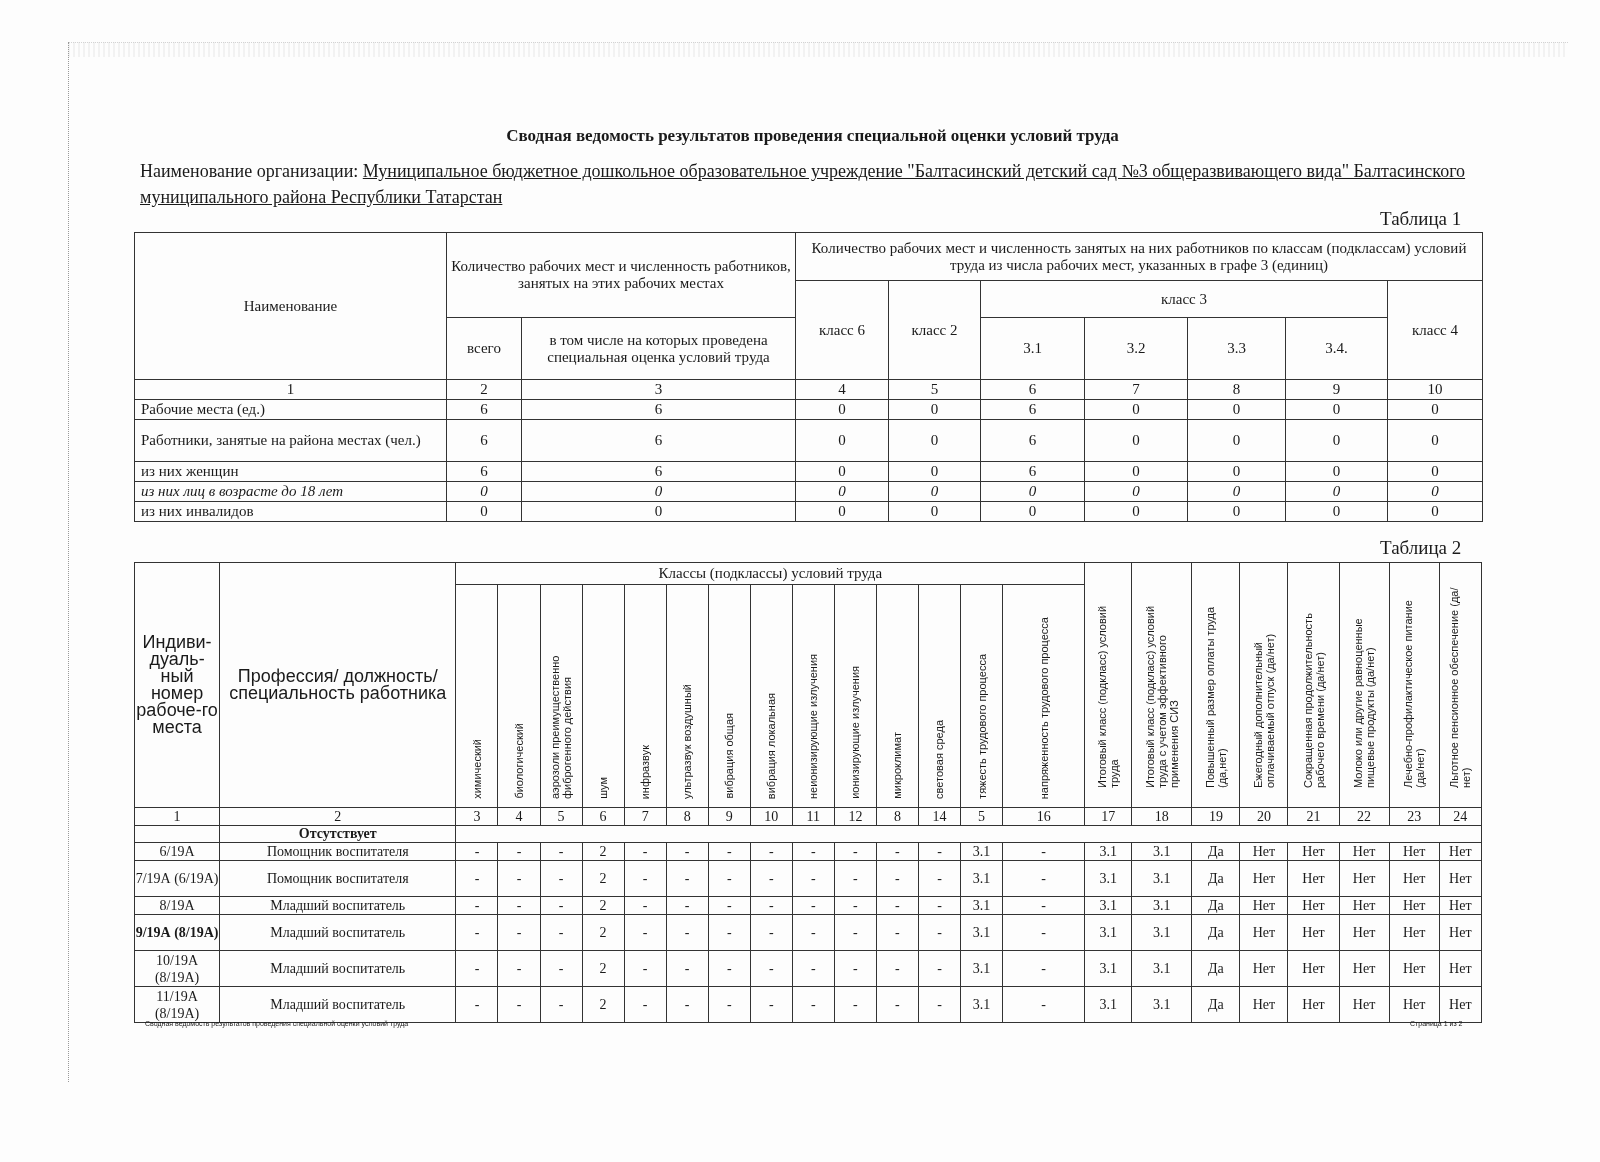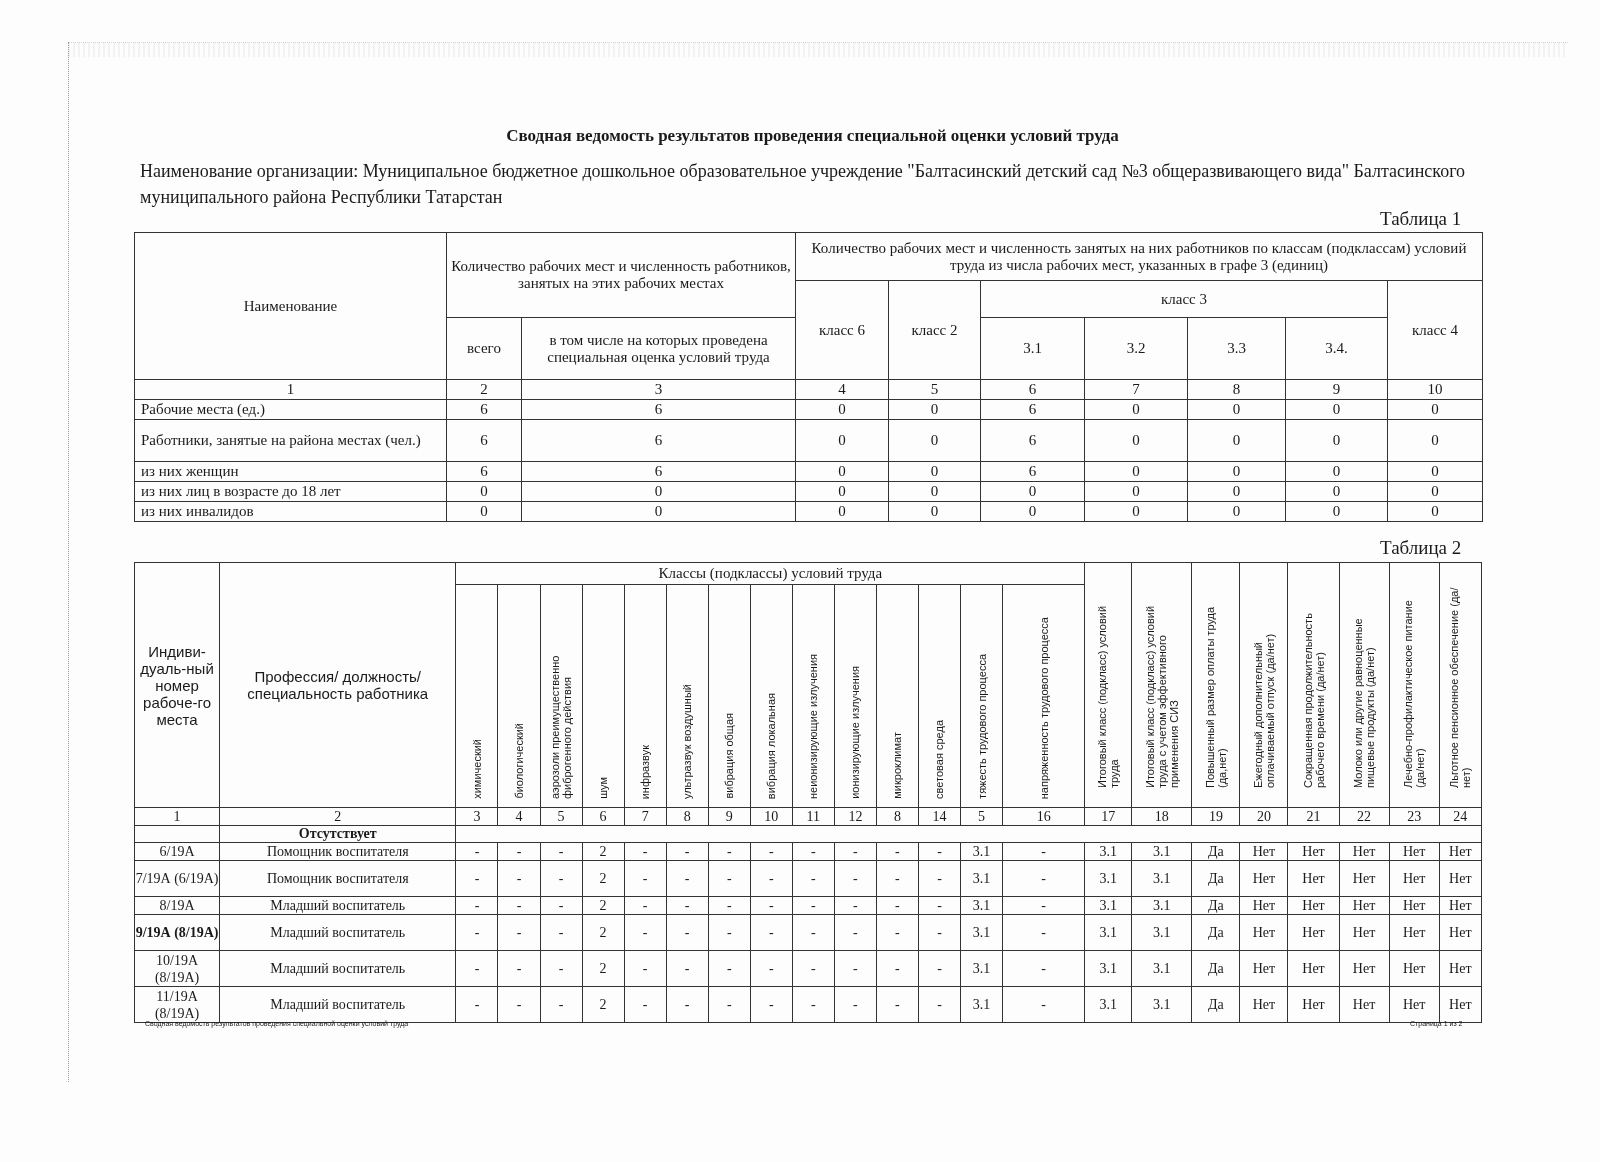--- a/index.html
+++ b/index.html
@@ -3,30 +3,30 @@
 <meta charset="utf-8">
 <style>
   html, body { margin:0; padding:0; }
   body { width:1600px; height:1162px; background:#fdfdfd; position:relative; overflow:hidden;
          font-family:"Liberation Serif","DejaVu Serif",serif; color:#1a1a1a; }
   .scan-edge-top { position:absolute; left:68px; top:42px; width:1500px; height:14px;
          border-top:1px dotted #b8b8b8; background:repeating-linear-gradient(90deg,#ececec 0 2px,transparent 2px 5px); opacity:.6; }
   .scan-edge-left { position:absolute; left:68px; top:42px; width:1px; height:1040px; border-left:1px dotted #999; }
   .title { position:absolute; left:0; top:126px; width:1625px; text-align:center; font-size:17px; font-weight:bold; }
   .org { position:absolute; left:140px; top:158px; width:1340px; font-size:18px; line-height:26px; }
-  .org .u { }
+  .org .u { text-decoration:underline; }
   .tlabel { position:absolute; font-size:19px; }
   table { border-collapse:collapse; position:absolute; table-layout:fixed; }
   td, th { border:1px solid #333; padding:0; font-weight:normal; text-align:center; vertical-align:middle; overflow:hidden; }
   #t1 { left:134px; top:232px; width:1348px; font-size:15px; }
   #t1 td.l { text-align:left; padding-left:6px; }
   #t2 { left:134px; top:562px; width:1348px; font-size:14px; }
   .vert { writing-mode:vertical-rl; transform:rotate(180deg); font-family:"Liberation Sans","DejaVu Sans",sans-serif;
           font-size:11px; line-height:12px; text-align:left; display:inline-block; max-height:210px; padding:4px 0; }
-  .hbold { font-family:"Liberation Sans","DejaVu Sans",sans-serif; font-size:15px; line-height:17px; }
+  .hbold { font-family:"Liberation Sans","DejaVu Sans",sans-serif; font-size:18px; line-height:17px; }
   .footer-l { position:absolute; left:145px; top:1020px; font-size:7px; font-family:"Liberation Sans",sans-serif; }
   .footer-r { position:absolute; left:1410px; top:1020px; font-size:7px; font-family:"Liberation Sans",sans-serif; }
   .b { font-weight:bold; }
 </style>
 </head>
 <body>
 
 <div class="scan-edge-top"></div>
 <div class="scan-edge-left"></div>
 
@@ -113,21 +113,21 @@
         <td>6</td>
         <td>6</td>
         <td>0</td>
         <td>0</td>
         <td>6</td>
         <td>0</td>
         <td>0</td>
         <td>0</td>
         <td>0</td>
       </tr>
-      <tr style="height: 20px;">
+      <tr style="height: 20px; font-style: italic;">
         <td class="l">из них лиц в возрасте до 18 лет</td>
         <td>0</td>
         <td>0</td>
         <td>0</td>
         <td>0</td>
         <td>0</td>
         <td>0</td>
         <td>0</td>
         <td>0</td>
         <td>0</td>

